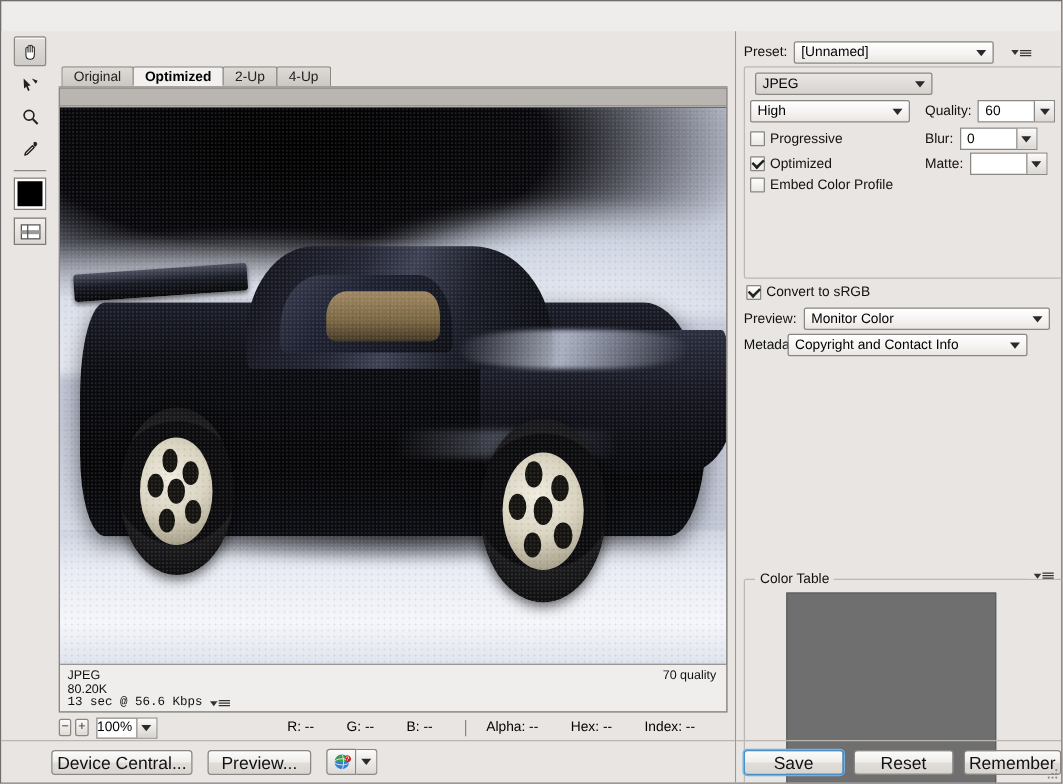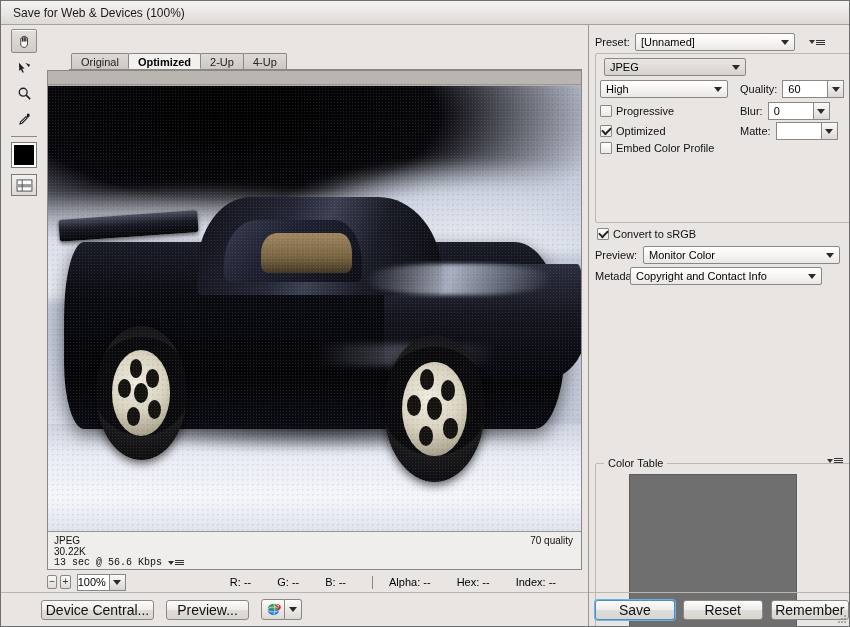--- a/index.html
+++ b/index.html
@@ -79,21 +79,20 @@
     width: 26px; height: 22px;
     border: 1px solid #7e7a76;
     background: linear-gradient(to bottom,#f2f0ee,#dcd8d4);
     display: flex; align-items: center; justify-content: center;
   }
   
   .preview-col {
     position: absolute;
     left: 46px; top: 28px; right: 6px;
     bottom: 56px;
-    padding-left: 22px;
   }
   .tabs {
     display: flex;
     height: 17px;
     align-items: flex-end;
     border-bottom: 1px solid #8b8782;
     padding-left: 2px;
   }
   .tab {
     height: 16px;
@@ -400,23 +399,20 @@
   }
   .grip {
     position:absolute; right:2px; bottom:2px; width:10px; height:10px;
   }
 </style>
 </head>
 <body>
 
 <div class="window">
 
-  <div class="titlebar">
-    <span>Save for Web &amp; Devices (100%)</span>
-  </div>
 
   <div class="body">
 
     <div class="left-pane">
 
       <div class="toolstrip">
         <div class="tool active">
           <svg width="15" height="15" viewBox="0 0 16 16">
             <path d="M4 9V5.2a.9.9 0 0 1 1.8 0V8V3.4a.9.9 0 0 1 1.8 0V8V3.2a.9.9 0 0 1 1.8 0V8V4.6a.9.9 0 0 1 1.8 0V10c0 2.6-1.4 4.3-3.6 4.3C5.6 14.3 4 12.8 4 10.6z" fill="#fff" stroke="#222" stroke-width="0.9" stroke-linejoin="round"></path>
           </svg>
@@ -499,21 +495,21 @@
                   <div class="rim-hole" style="left:64%;top:60%"></div>
                   <div class="rim-hole" style="left:26%;top:68%"></div>
                 </div>
               </div>
             </div>
             <div class="photo-noise"></div>
           </div>
 
           <div class="photo-info">
             <div>JPEG</div>
-            <div>30.22K</div>
+            <div>80.20K</div>
             <div style="display:flex;align-items:center;font-family:Liberation Mono, monospace;">
               <span>13 sec @ 56.6 Kbps</span>
               <span class="flyout flyout-glyph">
                 <span class="tri"></span>
                 <span class="bars">
                     <i></i>
                     <i></i>
                     <i></i>
                   </span>
               </span>

